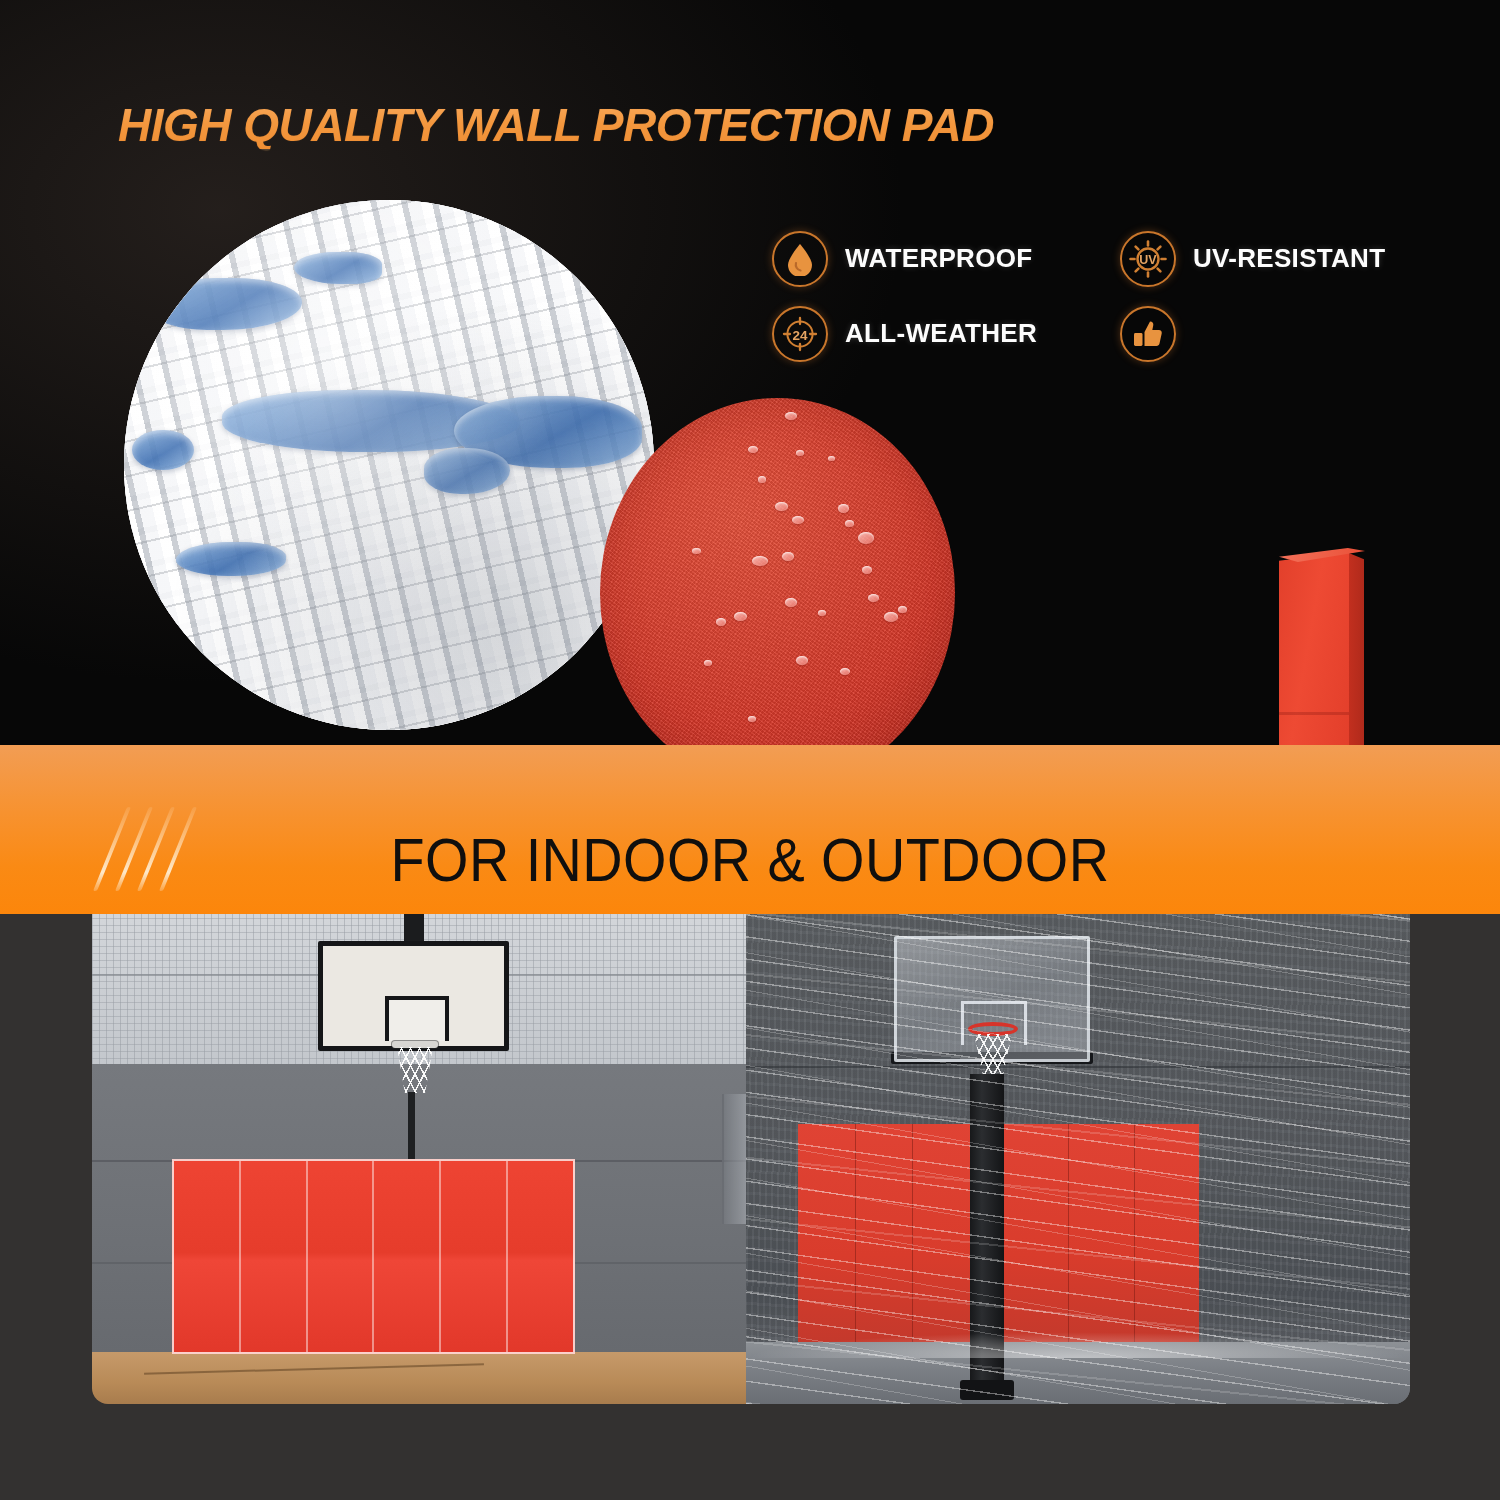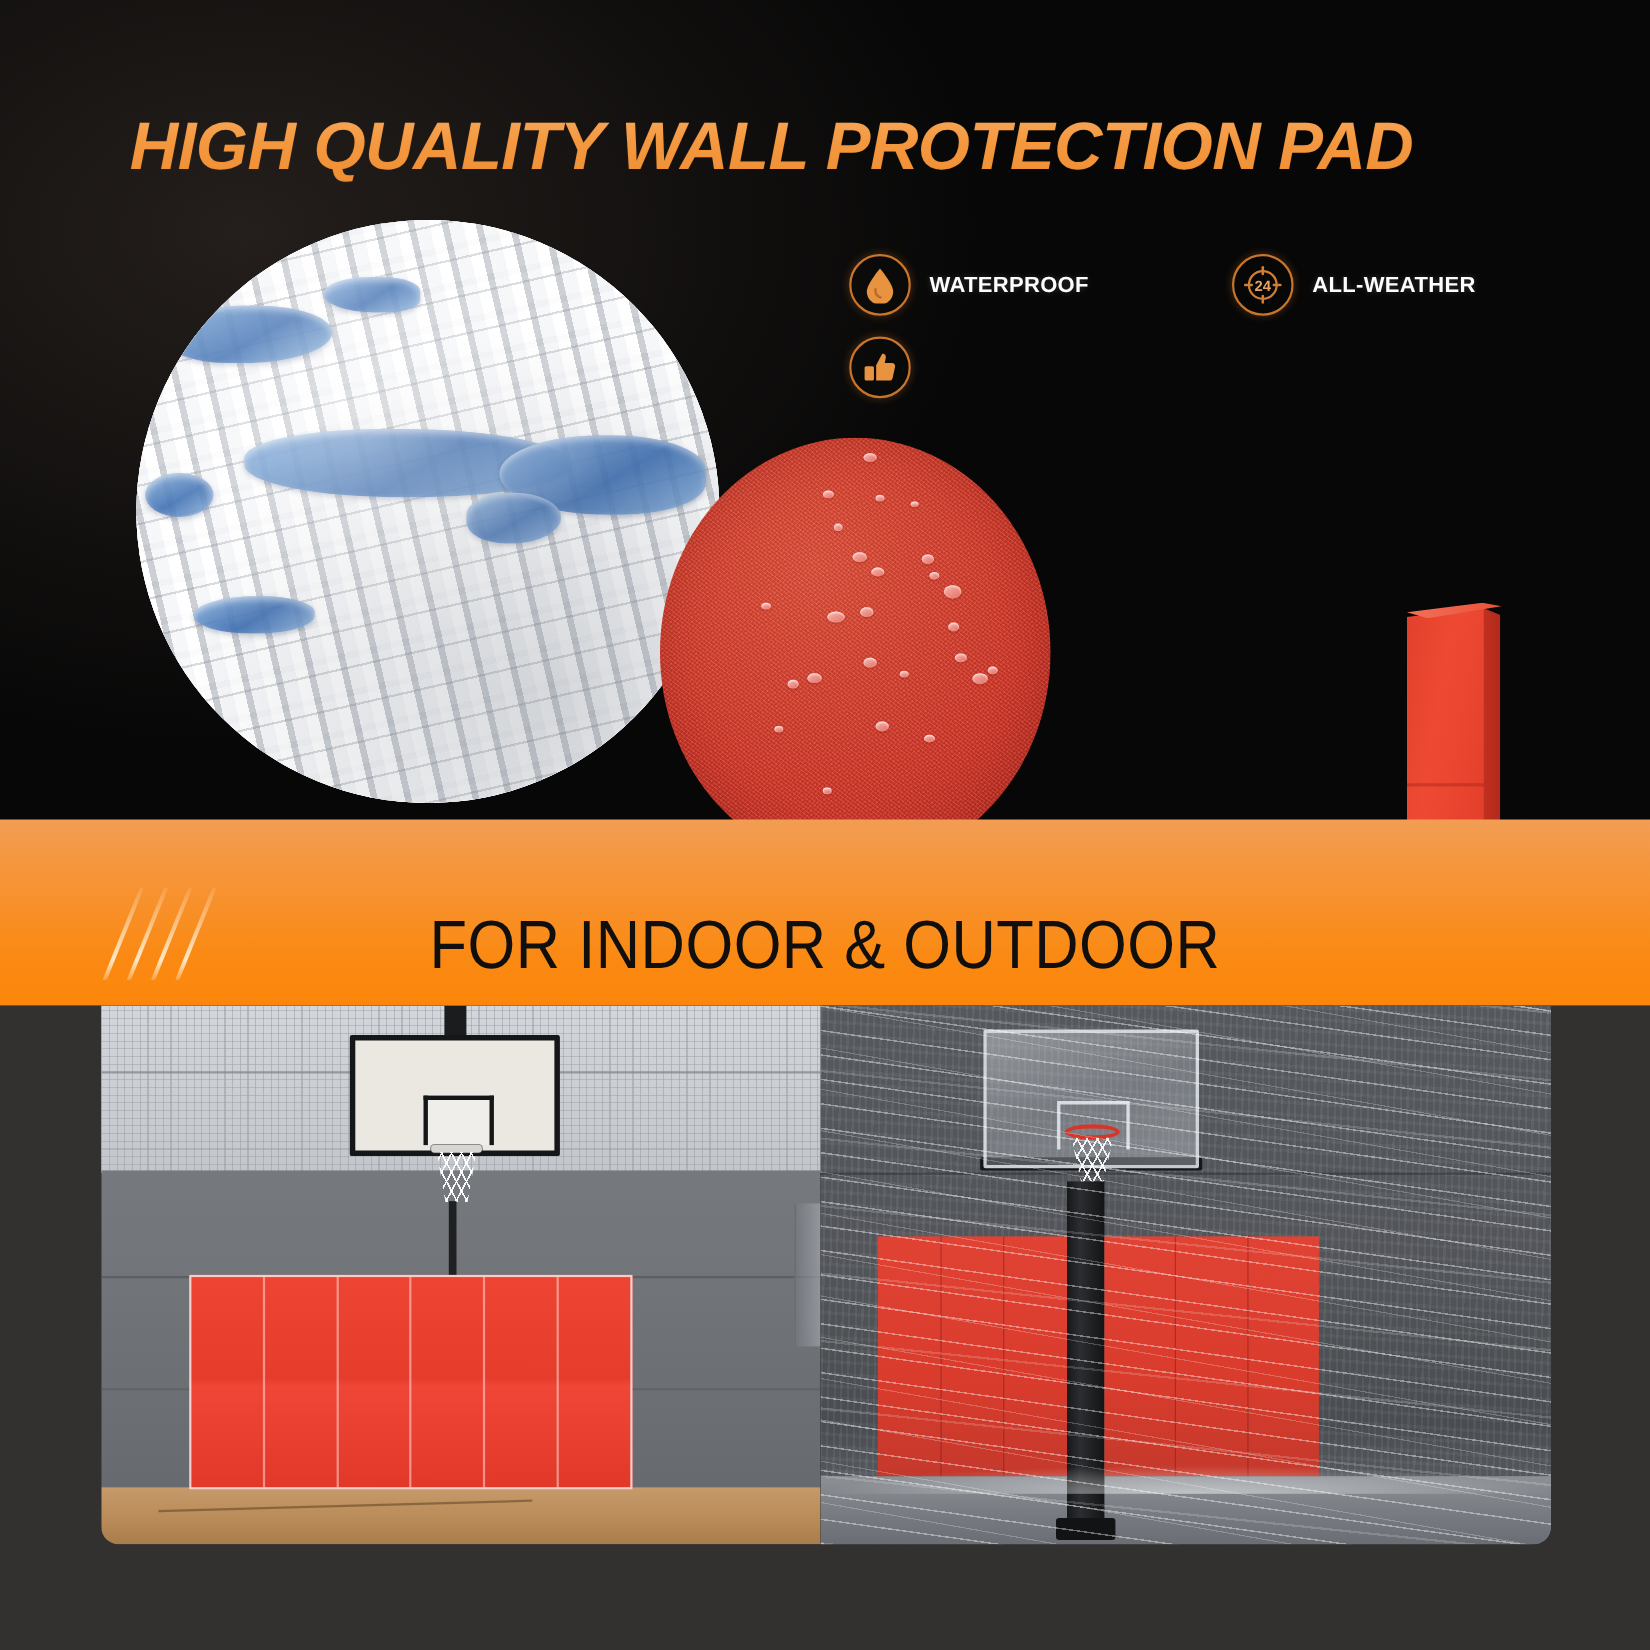--- a/index.html
+++ b/index.html
@@ -18,21 +18,21 @@
     overflow:hidden;
   }
   .hero-glow{
     position:absolute; left:-200px; top:-150px; width:1200px; height:900px;
     background:radial-gradient(ellipse at 35% 40%, rgba(60,50,45,.55) 0%, rgba(20,17,16,0) 62%);
     pointer-events:none;
   }
 
   .headline{
     position:absolute; left:118px; top:101px;
-    font-size:61px; line-height:1.05;
+    font-size:46px; line-height:1.05;
     font-weight:bold; font-style:italic;
     letter-spacing:-0.5px;
     color:#F2913A;
     background:linear-gradient(180deg,#F6A253 0%,#F08B2C 46%,#E97E1E 100%);
     -webkit-background-clip:text; background-clip:text;
     -webkit-text-fill-color:transparent;
     white-space:nowrap;
     text-shadow:0 0 1px rgba(255,190,120,.25);
   }
 
@@ -47,21 +47,21 @@
   .feature{ display:flex; align-items:center; gap:17px; }
   .f-ico{
     width:56px; height:56px; flex:0 0 56px;
     border:2.5px solid #C9762B;
     border-radius:50%;
     display:flex; align-items:center; justify-content:center;
     box-shadow:0 0 9px rgba(221,125,45,.33);
     position:relative;
   }
   .f-lab{
-    color:#fdfdfd; font-size:20px; font-weight:bold;
+    color:#fdfdfd; font-size:26px; font-weight:bold;
     letter-spacing:.3px; line-height:1.12; white-space:nowrap;
     text-shadow:0 0 6px rgba(255,255,255,.18);
   }
 
   
   .mesh{
     position:absolute; left:124px; top:200px; width:530px; height:530px;
     border-radius:50%;
     overflow:hidden;
     background:#e9eaec;
@@ -389,20 +389,39 @@
     <div class="feature">
       <span class="f-ico">
         <svg width="30" height="34" viewBox="0 0 30 34">
           <path d="M15 2 C15 2 3 16 3 23 a12 12 0 0 0 24 0 C27 16 15 2 15 2 Z" fill="#E8933F"></path>
           <path d="M11 21 a6 6 0 0 0 4.5 7.5" fill="none" stroke="#b9692a" stroke-width="2.2" stroke-linecap="round"></path>
         </svg>
       </span>
       <span class="f-lab">WATERPROOF</span>
     </div>
 
+    <div class="feature">
+      <span class="f-ico">
+        <svg width="40" height="40" viewBox="0 0 40 40">
+          <circle cx="20" cy="20" r="10.5" fill="none" stroke="#D07F32" stroke-width="2.4"></circle>
+          <g stroke="#D07F32" stroke-width="2.6" stroke-linecap="round">
+            <line x1="20" y1="2.5" x2="20" y2="6.5"></line>
+            <line x1="20" y1="33.5" x2="20" y2="37.5"></line>
+            <line x1="2.5" y1="20" x2="6.5" y2="20"></line>
+            <line x1="33.5" y1="20" x2="37.5" y2="20"></line>
+            <line x1="7.6" y1="7.6" x2="10.4" y2="10.4"></line>
+            <line x1="29.6" y1="29.6" x2="32.4" y2="32.4"></line>
+            <line x1="32.4" y1="7.6" x2="29.6" y2="10.4"></line>
+            <line x1="10.4" y1="29.6" x2="7.6" y2="32.4"></line>
+          </g>
+          <text x="20" y="25" text-anchor="middle" font-family="Liberation Sans, sans-serif" font-size="12.5" font-weight="bold" fill="#E5A463">UV</text>
+        </svg>
+      </span>
+      <span class="f-lab">UV-RESISTANT</span>
+    </div>
 
     <div class="feature">
       <span class="f-ico">
         <svg width="40" height="40" viewBox="0 0 40 40">
           <circle cx="20" cy="20" r="12.6" fill="none" stroke="#D07F32" stroke-width="2"></circle>
           <g stroke="#D07F32" stroke-width="2.3" stroke-linecap="round">
             <line x1="20" y1="4" x2="20" y2="10"></line>
             <line x1="20" y1="30" x2="20" y2="36"></line>
             <line x1="4" y1="20" x2="10" y2="20"></line>
             <line x1="30" y1="20" x2="36" y2="20"></line>

